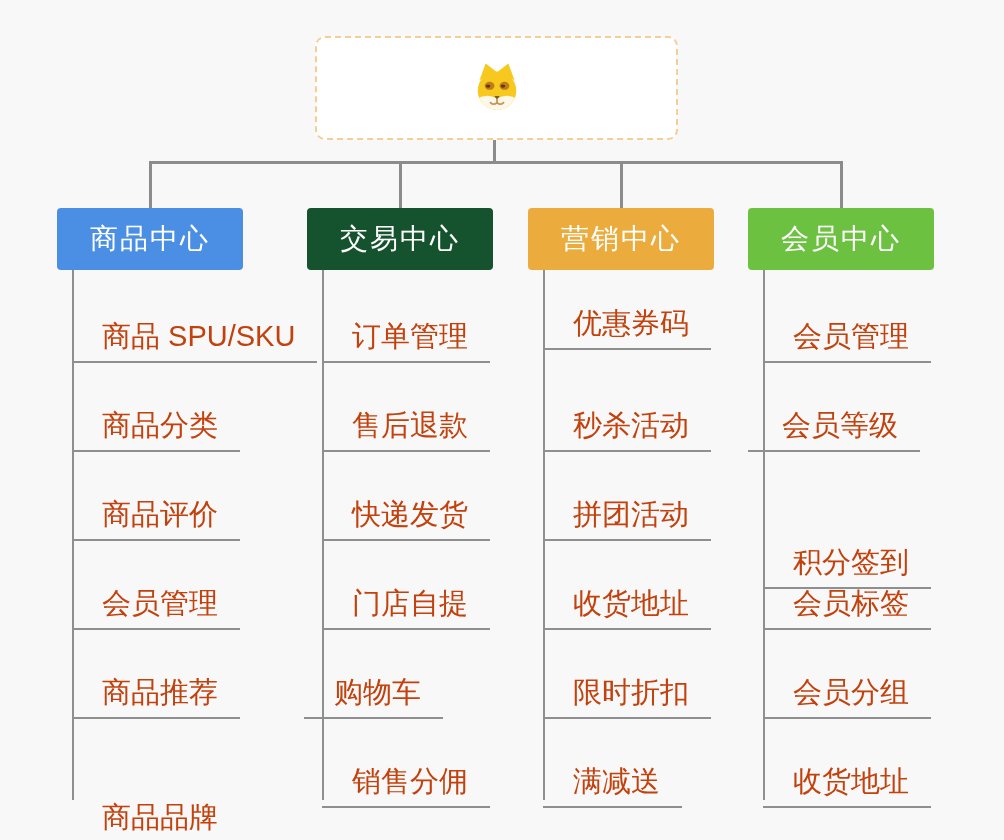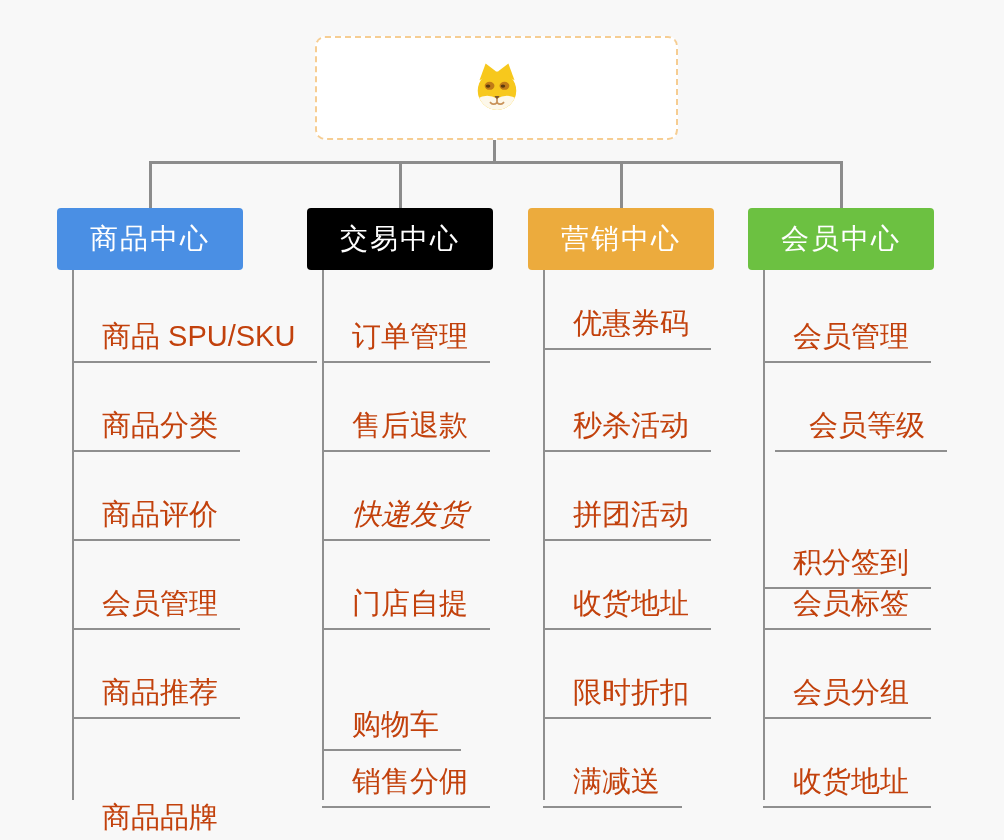--- a/index.html
+++ b/index.html
@@ -77,45 +77,45 @@
       <div class="branch-box" style="left: 57px; background: rgb(74, 143, 228);">
         <span class="branch-label">商品中心</span>
       </div>
       <div class="vline" style="left: 72px;"></div>
       <div class="item" style="left: 72px; top: 319px;">商品 SPU/SKU</div>
       <div class="item" style="left: 72px; top: 408px;">商品分类</div>
       <div class="item" style="left: 72px; top: 497px;">商品评价</div>
       <div class="item" style="left: 72px; top: 586px;">会员管理</div>
       <div class="item" style="left: 72px; top: 675px;">商品推荐</div>
       <div class="item" style="left: 72px; top: 764px; margin-top: 36px;">商品品牌</div>
-      <div class="branch-box" style="left: 307px; background: #000000;">
+      <div class="branch-box" style="left: 307px; background: #14532d;">
         <span class="branch-label">交易中心</span>
       </div>
       <div class="vline" style="left: 322px;"></div>
       <div class="item" style="left: 322px; top: 319px;">订单管理</div>
       <div class="item" style="left: 322px; top: 408px;">售后退款</div>
-      <div class="item" style="left: 322px; top: 497px; font-style: italic;">快递发货</div>
+      <div class="item" style="left: 322px; top: 497px;">快递发货</div>
       <div class="item" style="left: 322px; top: 586px;">门店自提</div>
-      <div class="item" style="left: 322px; top: 675px; margin-top: 32px;">购物车</div>
+      <div class="item" style="left: 304px; top: 675px;">购物车</div>
       <div class="item" style="left: 322px; top: 764px;">销售分佣</div>
       <div class="branch-box" style="left: 528px; background: rgb(236, 171, 61);">
         <span class="branch-label">营销中心</span>
       </div>
       <div class="vline" style="left: 543px;"></div>
       <div class="item" style="left: 543px; top: 306px;">优惠券码</div>
       <div class="item" style="left: 543px; top: 408px;">秒杀活动</div>
       <div class="item" style="left: 543px; top: 497px;">拼团活动</div>
       <div class="item" style="left: 543px; top: 586px;">收货地址</div>
       <div class="item" style="left: 543px; top: 675px;">限时折扣</div>
       <div class="item" style="left: 543px; top: 764px;">满减送</div>
       <div class="branch-box" style="left: 748px; background: rgb(108, 193, 65);">
         <span class="branch-label">会员中心</span>
       </div>
       <div class="vline" style="left: 763px;"></div>
       <div class="item" style="left: 763px; top: 319px;">会员管理</div>
-      <div class="item" style="left: 775px; top: 408px; padding-left: 34px;">会员等级</div>
+      <div class="item" style="left: 748px; top: 408px; padding-left: 34px;">会员等级</div>
       <div class="item" style="left: 763px; top: 497px; margin-top: 48px;">积分签到</div>
       <div class="item" style="left: 763px; top: 586px;">会员标签</div>
       <div class="item" style="left: 763px; top: 675px;">会员分组</div>
       <div class="item" style="left: 763px; top: 764px;">收货地址</div>
     </div>
 
 </div>
 
 </body></html>

